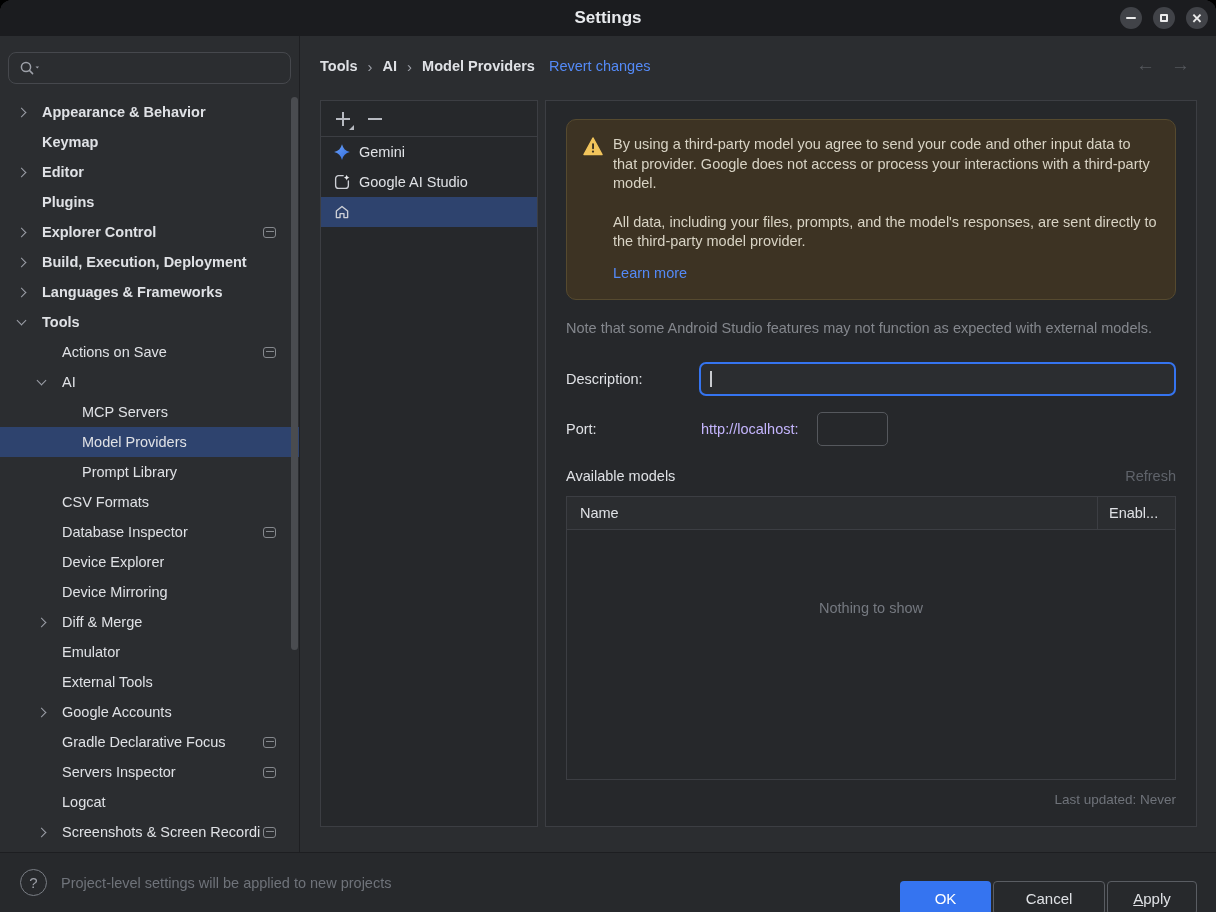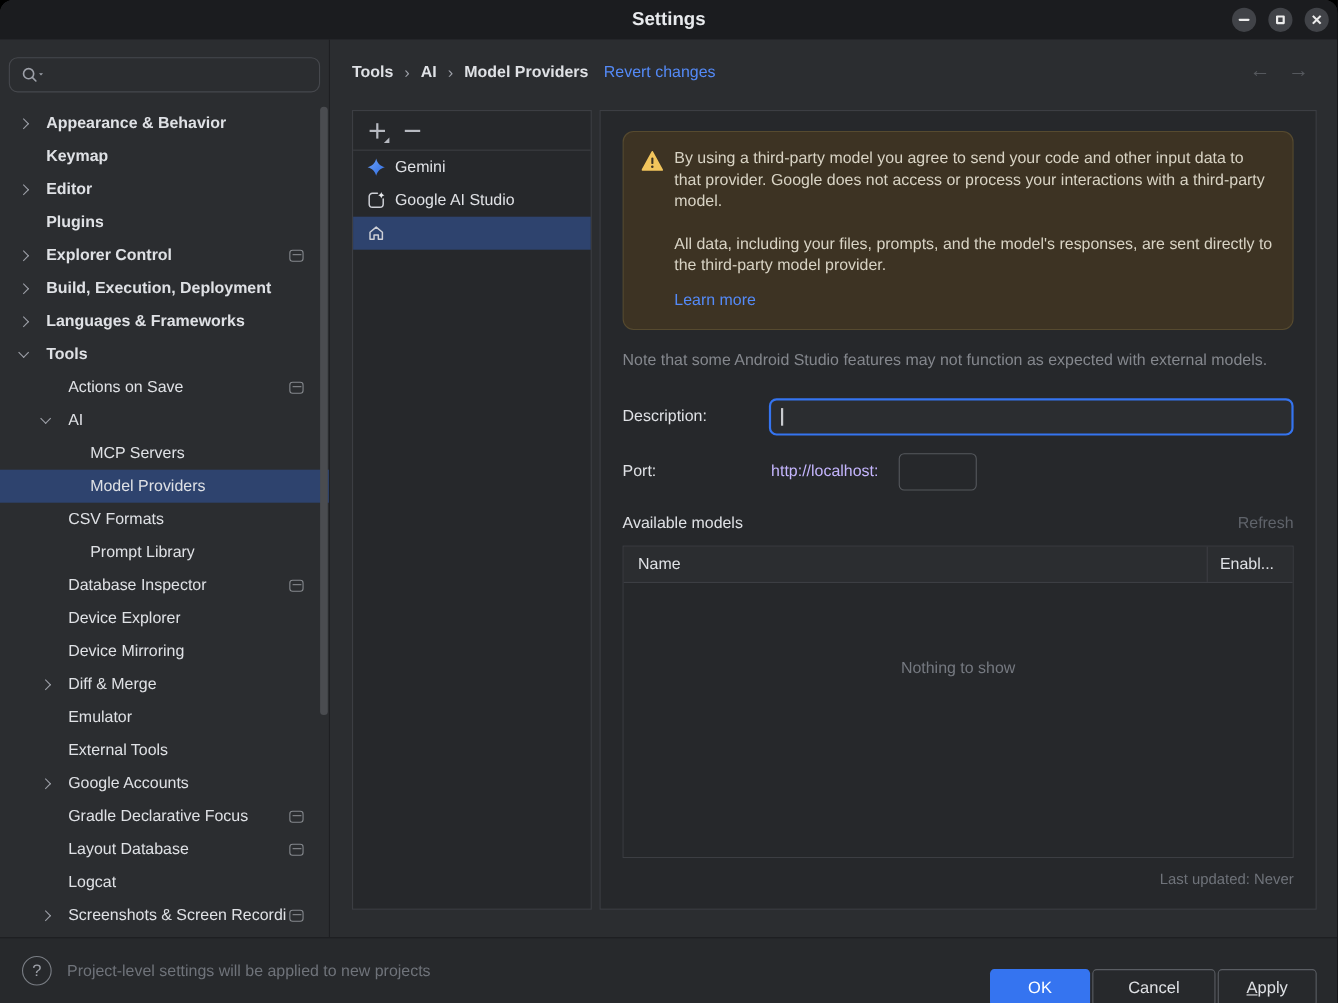--- a/index.html
+++ b/index.html
@@ -205,28 +205,28 @@
           <span class="tree-label">AI</span>
         </div>
         <div class="tree-row" style="padding-left: 56px;">
           <span class="chev-box"></span>
           <span class="tree-label">MCP Servers</span>
         </div>
         <div class="tree-row selected" style="padding-left: 56px;">
           <span class="chev-box"></span>
           <span class="tree-label">Model Providers</span>
         </div>
+        <div class="tree-row" style="padding-left: 56px;">
+          <span class="chev-box"></span>
+          <span class="tree-label">Prompt Library</span>
+        </div>
         <div class="tree-row" style="padding-left: 36px;">
           <span class="chev-box"></span>
           <span class="tree-label">CSV Formats</span>
         </div>
-        <div class="tree-row" style="padding-left: 56px;">
-          <span class="chev-box"></span>
-          <span class="tree-label">Prompt Library</span>
-        </div>
         <div class="tree-row" style="padding-left: 36px;">
           <span class="chev-box"></span>
           <span class="tree-label">Database Inspector</span>
           <span class="win-badge"></span>
         </div>
         <div class="tree-row" style="padding-left: 36px;">
           <span class="chev-box"></span>
           <span class="tree-label">Device Explorer</span>
         </div>
         <div class="tree-row" style="padding-left: 36px;">
@@ -253,21 +253,21 @@
           </span>
           <span class="tree-label">Google Accounts</span>
         </div>
         <div class="tree-row" style="padding-left: 36px;">
           <span class="chev-box"></span>
           <span class="tree-label">Gradle Declarative Focus</span>
           <span class="win-badge"></span>
         </div>
         <div class="tree-row" style="padding-left: 36px;">
           <span class="chev-box"></span>
-          <span class="tree-label">Layout Database</span>
+          <span class="tree-label">Servers Inspector</span>
           <span class="win-badge"></span>
         </div>
         <div class="tree-row" style="padding-left: 36px;">
           <span class="chev-box"></span>
           <span class="tree-label">Logcat</span>
         </div>
         <div class="tree-row" style="padding-left: 36px;">
           <span class="chev-box">
             <span class="chev chev-right"></span>
           </span>

